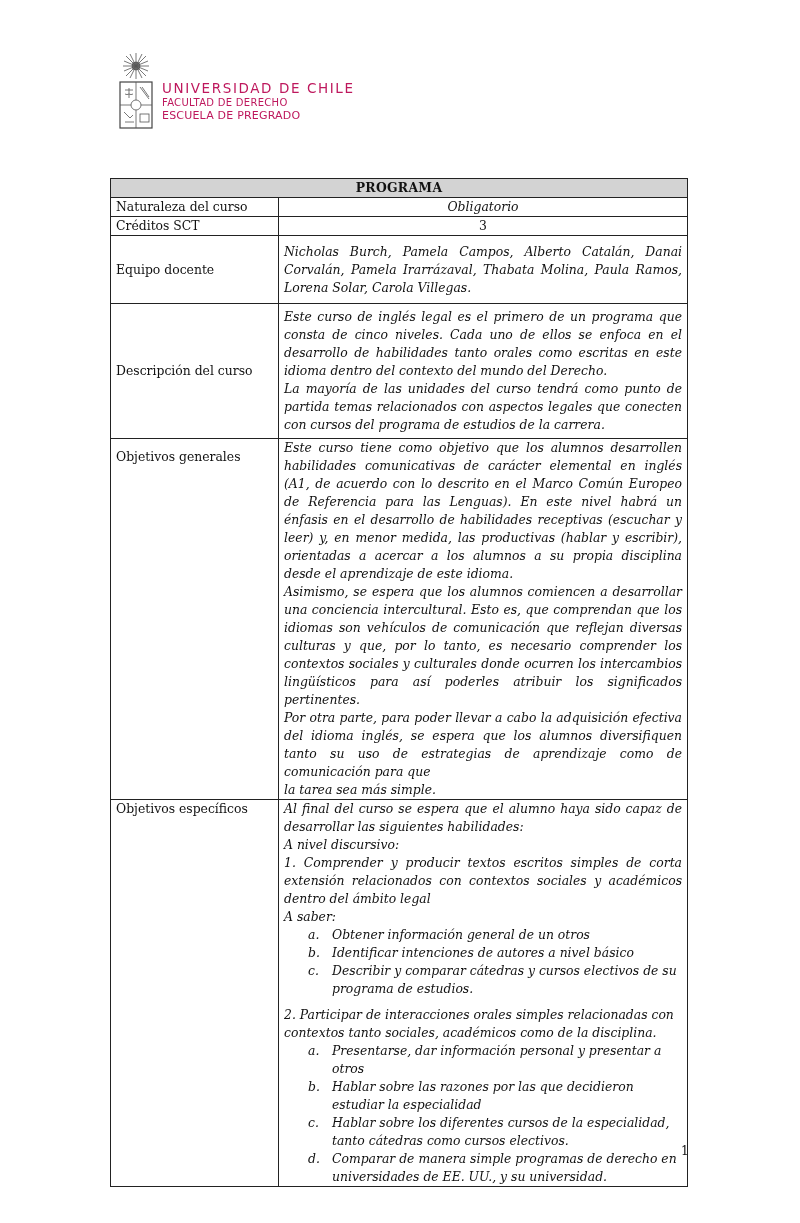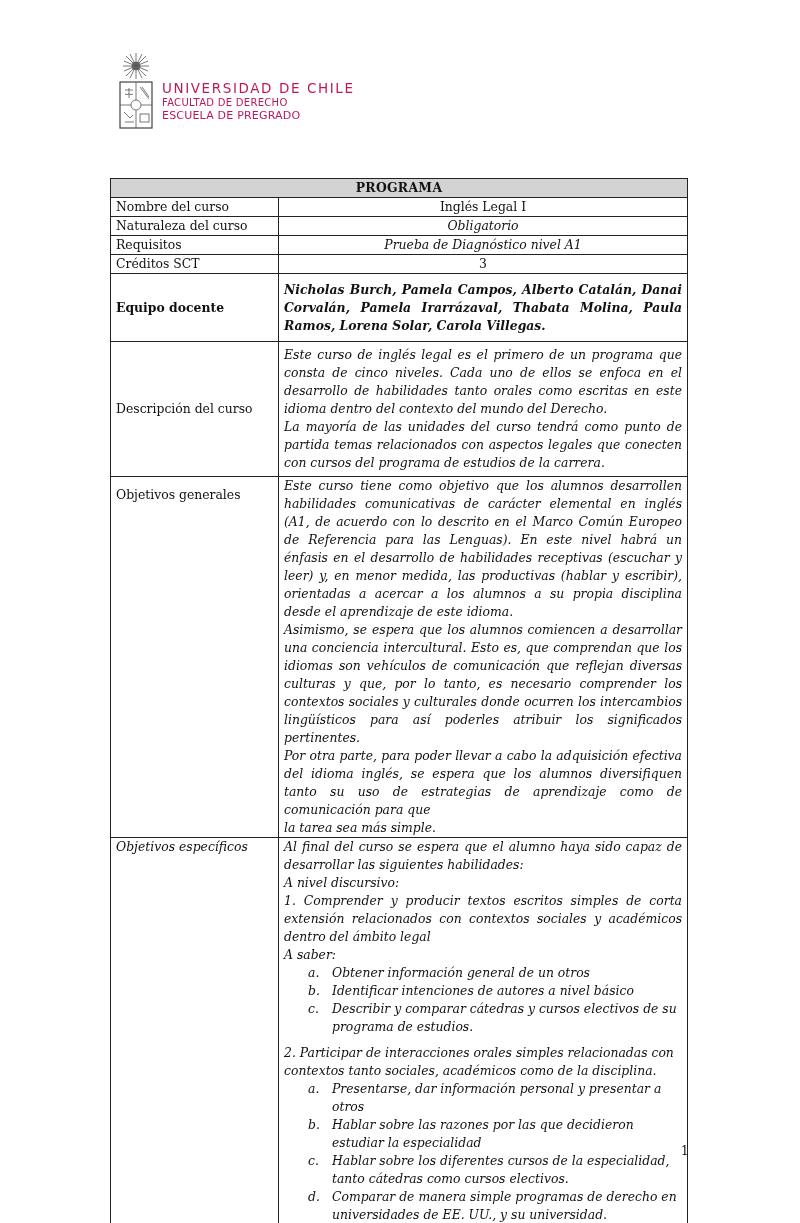--- a/index.html
+++ b/index.html
@@ -13,24 +13,24 @@
   .school { font-size:11px; letter-spacing:0.2px; line-height:11px; white-space:nowrap; }
   .rule { position:absolute; left:44px; top:126px; width:136px; height:3px; background:#333; }
 
   table.prog { position:absolute; left:110px; top:178px; width:578px; border-collapse:collapse; table-layout:fixed; }
   table.prog td { border:1.5px solid #222; padding:0 5px; font-size:12.4px; line-height:18px; vertical-align:middle; }
   table.prog col.c1 { width:168px; }
   .title-row td { background:#d3d3d3; text-align:center; font-weight:bold; letter-spacing:0.3px; height:17px; line-height:16px; }
   .simple td { height:16px; line-height:16px; }
   .center { text-align:center; }
   .ital { font-style:italic; }
-  .tall-docentes td { height:67px; vertical-align:top;font-weight:bold; }
+  .tall-docentes td { height:67px; vertical-align:top; }
   .tall-desc td { height:134px; vertical-align:top; }
   .tall-obj td { height:290px; vertical-align:top; }
-  .tall-esp td { height:372px; vertical-align:top;font-style:italic; }
+  .tall-esp td { height:372px; vertical-align:top; }
   td.label-cell-mid { vertical-align:middle !important; }
   td.label-cell-top { vertical-align:top !important; }
   .content { font-style:italic; text-align:justify; font-size:12.4px; line-height:18px; }
   .sub-list { margin:0; padding:0 0 0 48px; list-style:none; }
   .sub-list li { position:relative; line-height:18px; }
   .sub-list li .mark { position:absolute; left:-24px; }
   .gap { height:8px; }
   .page-num { position:absolute; left:681px; top:1144px; font-size:12px; font-family:"DejaVu Serif",serif; }
 </style>
 </head>
@@ -69,30 +69,22 @@
 <table class="prog">
   <colgroup>
       <col class="c1">
       <col>
     </colgroup>
   <tbody>
       <tr class="title-row">
     <td colspan="2">PROGRAMA</td>
   </tr>
   <tr class="simple">
-    <td>Nombre del curso</td>
-    <td class="center">Inglés Legal I</td>
-  </tr>
-  <tr class="simple">
     <td>Naturaleza del curso</td>
     <td class="center ital">Obligatorio</td>
-  </tr>
-  <tr class="simple">
-    <td>Requisitos</td>
-    <td class="center ital">Prueba de Diagnóstico nivel A1</td>
   </tr>
   <tr class="simple">
     <td>Créditos SCT</td>
     <td class="center">3</td>
   </tr>
   <tr class="tall-docentes">
     <td class="label-cell-mid">Equipo docente</td>
     <td class="content">Nicholas Burch, Pamela Campos, Alberto Catalán, Danai Corvalán, Pamela Irarrázaval, Thabata Molina, Paula Ramos, Lorena Solar, Carola Villegas.</td>
   </tr>
   <tr class="tall-desc">

